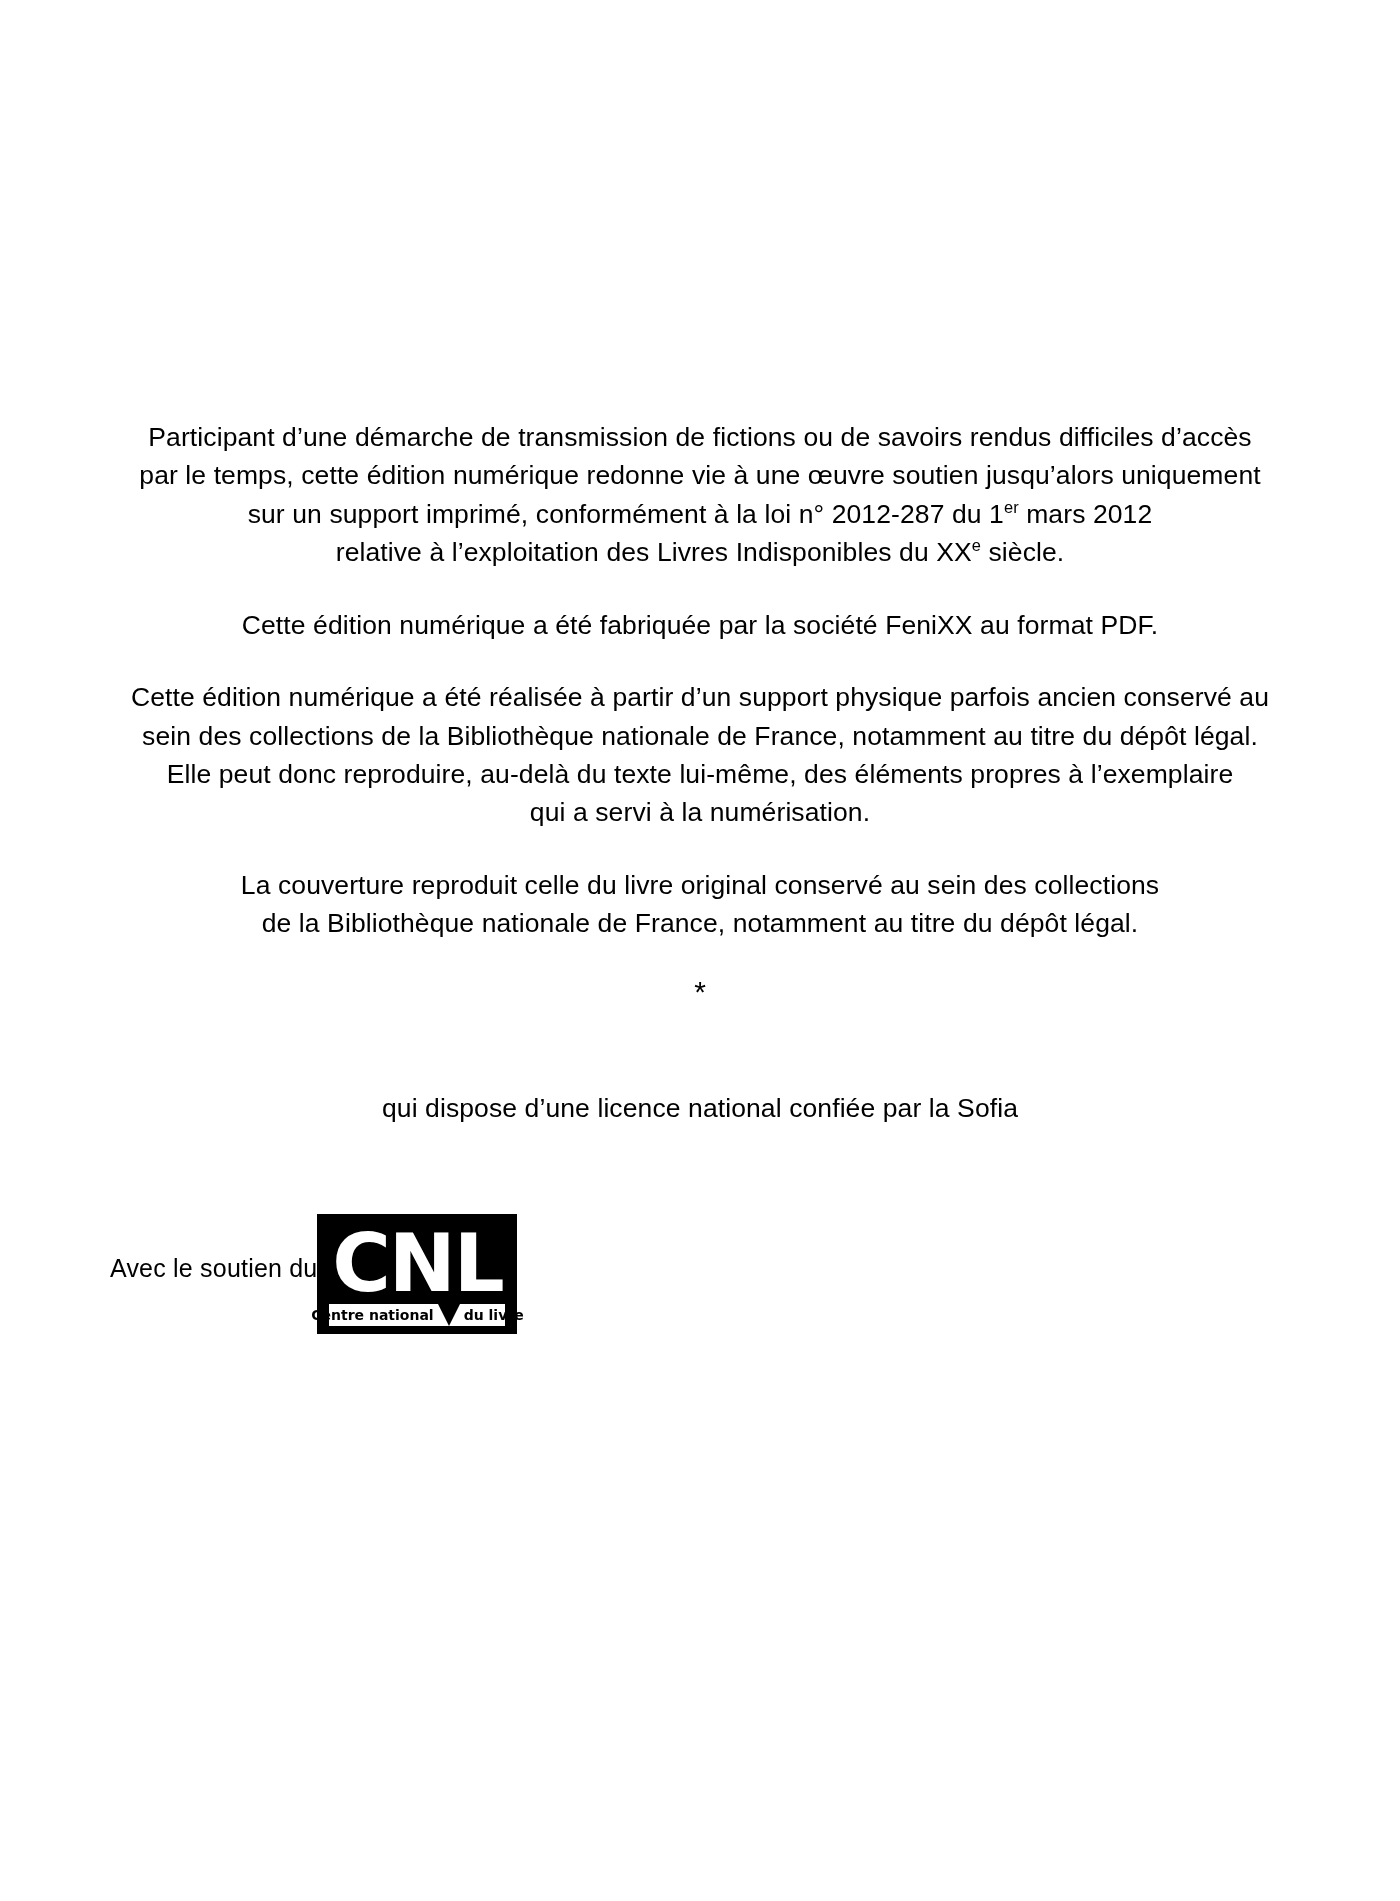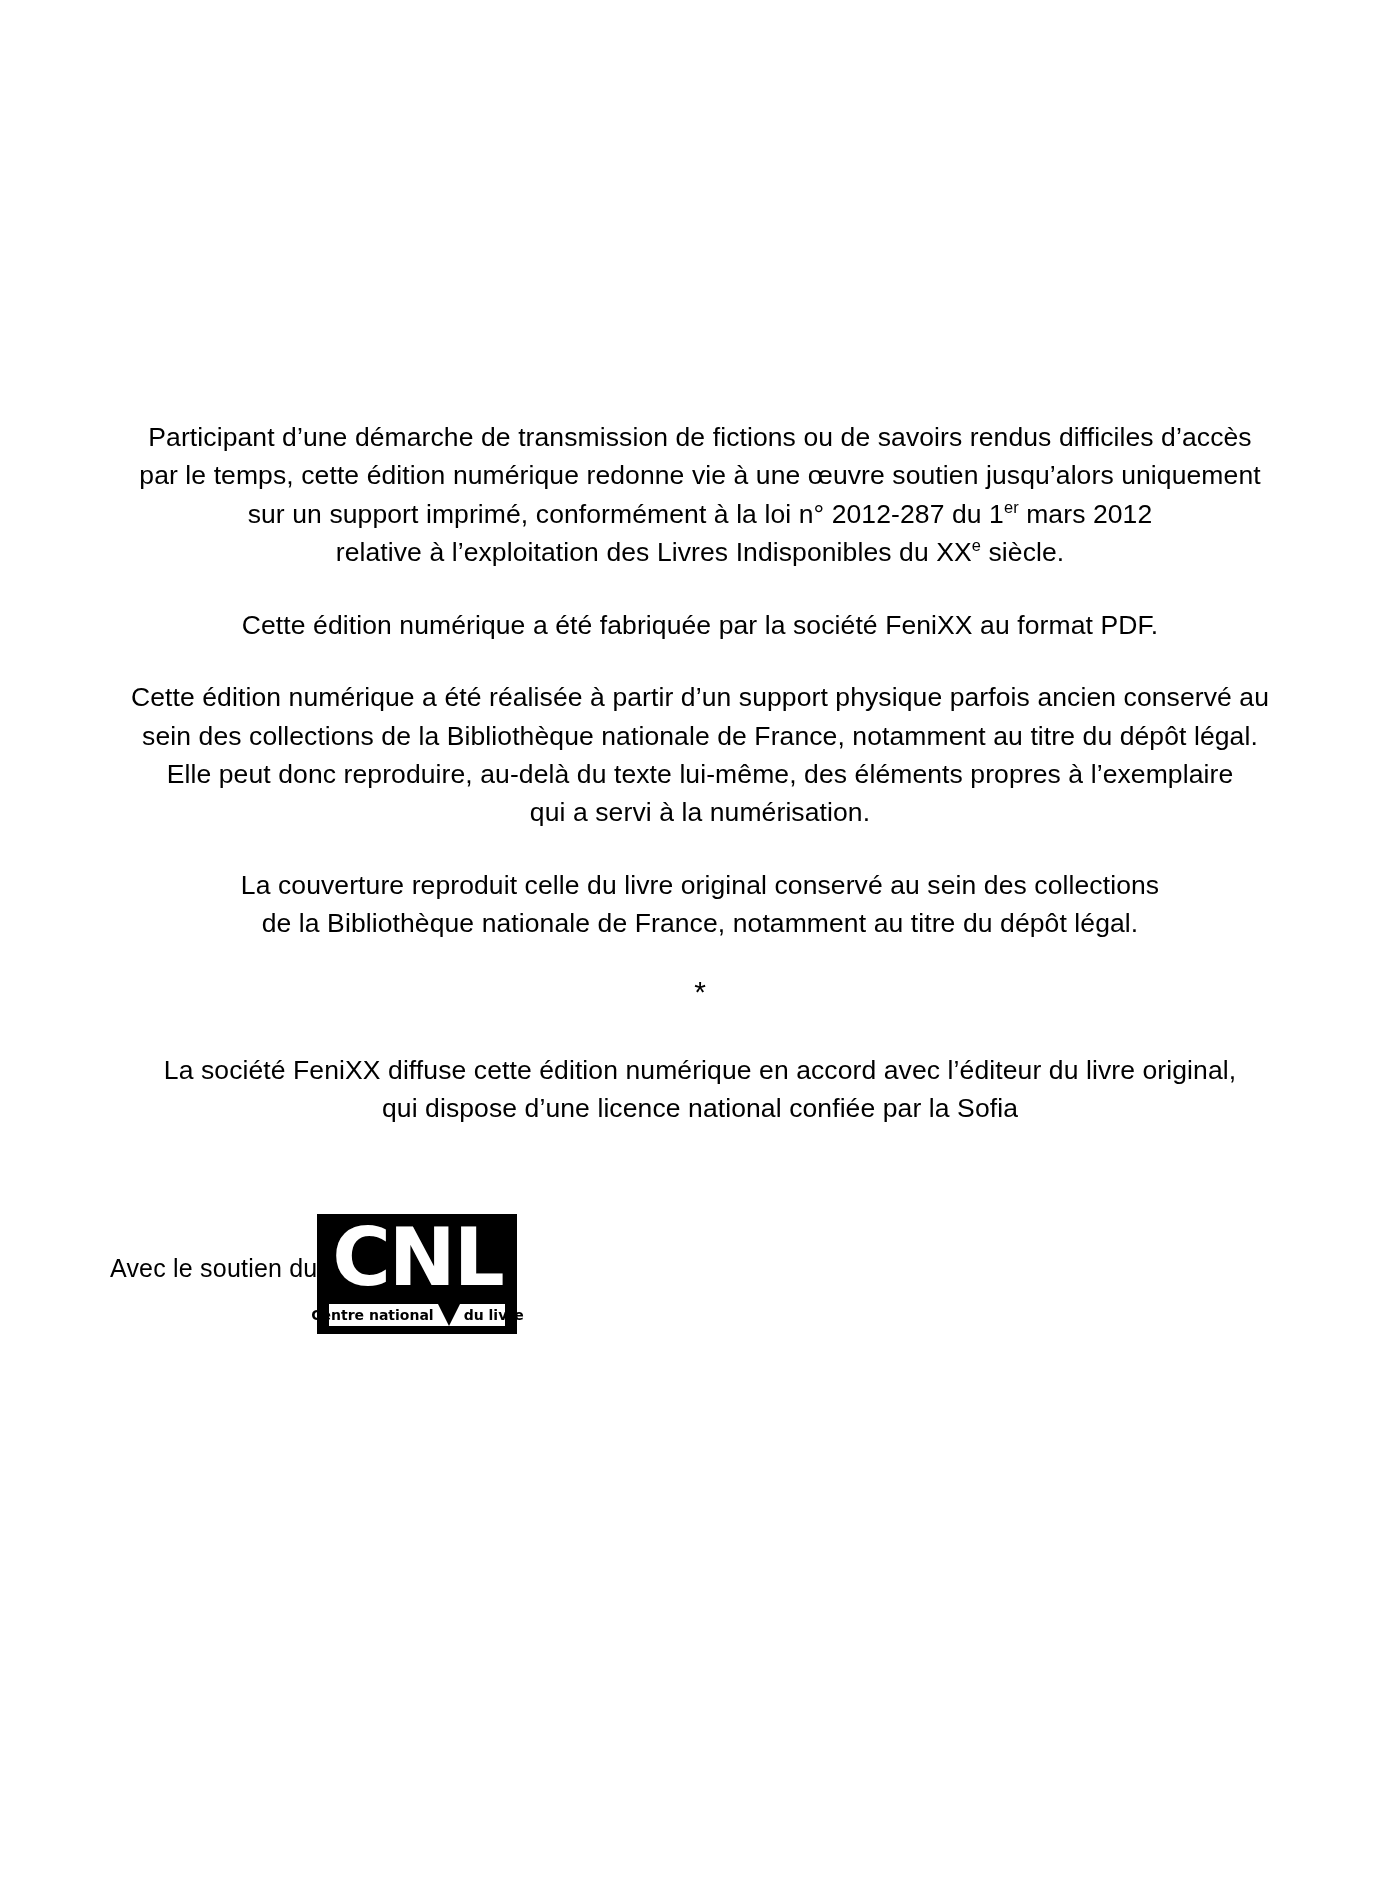--- a/index.html
+++ b/index.html
@@ -72,21 +72,21 @@
     background: #000000;
     padding: 10px 12px 8px 12px;
     box-sizing: border-box;
     display: flex;
     flex-direction: column;
     align-items: center;
   }
 
   .cnl-letters {
     display: flex;
-    align-items: flex-start;
+    align-items: flex-end;
     justify-content: center;
     height: 74px;
     width: 100%;
   }
 
   .cnl-letters .txt {
     color: #ffffff;
     font-family: "DejaVu Sans", sans-serif;
     font-weight: bold;
     font-size: 80px;
@@ -149,21 +149,21 @@
     </p>
 
     <p class="para">
       <span>La couverture reproduit celle du livre original conservé au sein des collections</span><br>
       <span>de la Bibliothèque nationale de France, notamment au titre du dépôt légal.</span>
     </p>
 
     <div class="star">*</div>
 
     <p class="para">
-      <span>La société FeniXX diffuse cette édition numérique en accord avec l’éditeur du livre original,</span><br>
+      <br>
       <span>qui dispose d’une licence national confiée par la Sofia</span><br>
       <br>
     </p>
 
     <div class="logo-block">
       <div class="logo-caption">Avec le soutien du</div>
       <div class="cnl-logo">
         <div class="cnl-letters">
           <span class="txt">CNL</span>
         </div>

